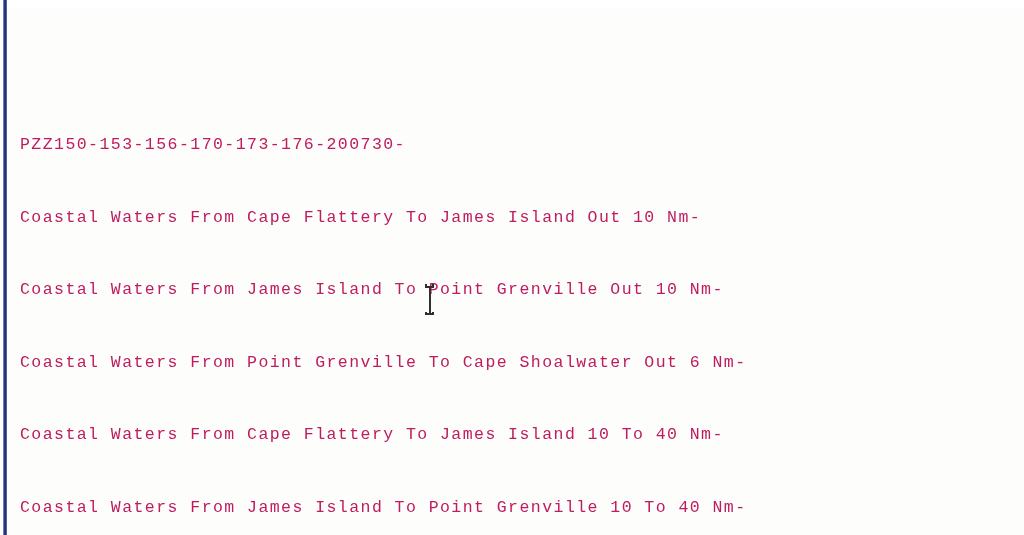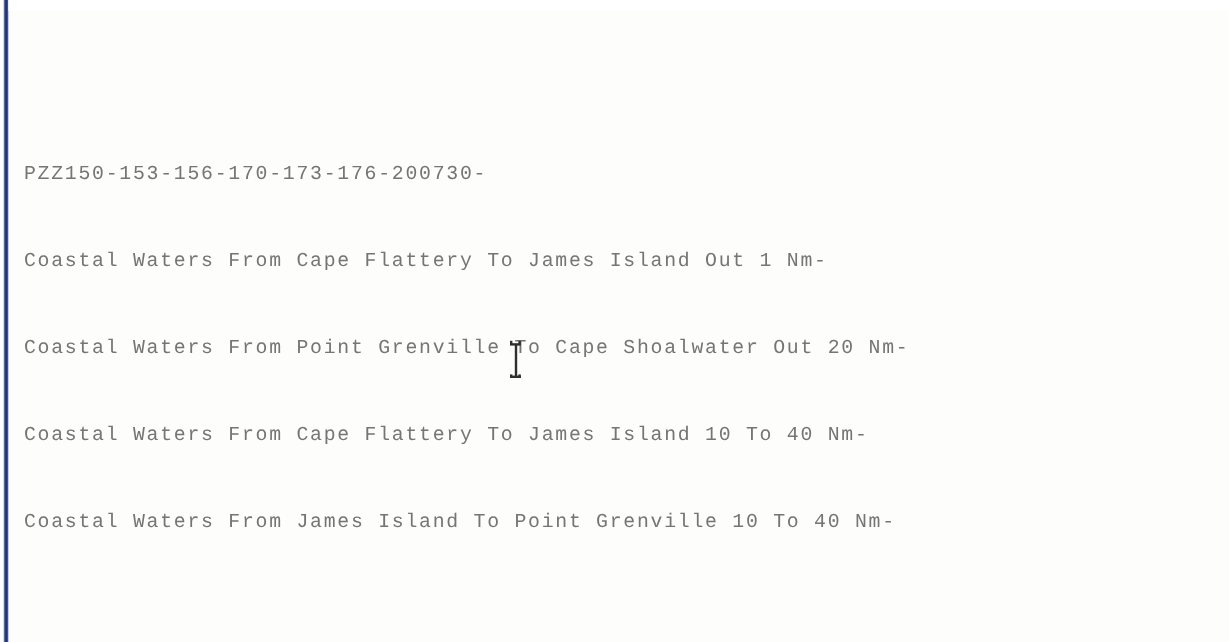--- a/index.html
+++ b/index.html
@@ -43,21 +43,21 @@
   
   #forecast {
     position: absolute;
     left: 20px;
     top: 12px;
     right: 8px;
     bottom: 0;
     font-size: 16.5px;
     line-height: 24.2px;
     letter-spacing: 1.45px;
-    color: #737373;
+    color: #be185d;
     white-space: pre;
     -webkit-font-smoothing: none;
   }
 
   .blk { margin: 0; padding: 0; }
 
   .ln {
     display: block;
     height: 24.2px;
     white-space: pre;
@@ -117,22 +117,23 @@
 
 <div id="page">
 
   <div id="page-left-rule"></div>
   <div id="page-top-fade"></div>
 
   <div id="forecast">
 
     <div class="blk">
       <span class="ln">PZZ150-153-156-170-173-176-200730-</span>
-      <span class="ln">Coastal Waters From Cape Flattery To James Island Out 1 Nm-</span>
-      <span class="ln">Coastal Waters From Point Grenville To Cape Shoalwater Out 20 Nm-</span>
+      <span class="ln">Coastal Waters From Cape Flattery To James Island Out 10 Nm-</span>
+      <span class="ln">Coastal Waters From James Island To Point Grenville Out 10 Nm-</span>
+      <span class="ln">Coastal Waters From Point Grenville To Cape Shoalwater Out 6 Nm-</span>
       <span class="ln">Coastal Waters From Cape Flattery To James Island 10 To 40 Nm-</span>
       <span class="ln">Coastal Waters From James Island To Point Grenville 10 To 40 Nm-</span>
       
       
       
     </div>
 
     
 
     

